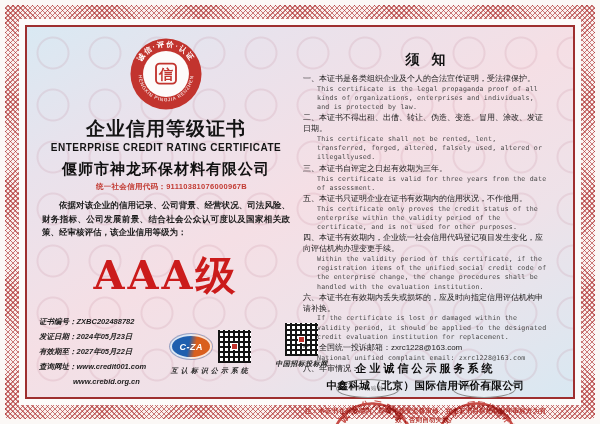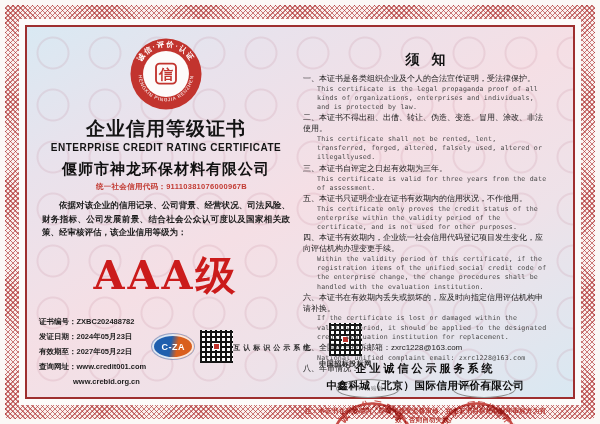--- a/index.html
+++ b/index.html
@@ -21,24 +21,24 @@
   .left{width:254px;padding:10px 2px 8px 12px;display:flex;flex-direction:column;align-items:center;position:relative;}
   .right{flex:1;padding:24px 25px 4px 8px;position:relative;display:flex;flex-direction:column;}
 
   .title{font-family:"DejaVu Serif",serif;font-weight:bold;font-size:19px;letter-spacing:1px;color:#141414;margin-top:5px;white-space:nowrap;}
   .subtitle{font-size:10px;font-weight:bold;letter-spacing:.5px;color:#141414;margin-top:0;white-space:nowrap;}
   .company{font-size:15px;font-weight:bold;color:#111;margin-top:7px;letter-spacing:1px;white-space:nowrap;}
   .code{font-size:7.5px;color:#c23b33;font-weight:bold;margin-top:3px;letter-spacing:.3px;margin-left:11px;}
   .desc{font-size:8.5px;line-height:1.6;color:#1a1a1a;margin-top:7px;text-indent:2em;text-align:justify;font-weight:bold;padding:0 3px;}
   .rating{font-family:"DejaVu Serif",serif;font-size:40px;font-weight:bold;color:#cb1b1b;letter-spacing:3px;margin-top:8px;}
 
-  .bottom-info{margin-top:auto;width:100%;display:flex;align-items:flex-start;gap:6px;}
+  .bottom-info{margin-top:auto;width:100%;display:flex;align-items:flex-start;gap:24px;font-style:italic;}
   .info-lines{font-size:7.5px;font-weight:bold;color:#1d1d1d;line-height:2.0;white-space:nowrap;}
   .info-lines .cont{padding-left:34px;}
-  .logo-cluster{display:flex;flex-direction:row;align-items:center;margin-top:16px;}
+  .logo-cluster{display:flex;flex-direction:column;align-items:center;margin-top:16px;}
   .cluster-row{display:flex;align-items:center;gap:6px;}
   .cza{width:42px;height:25px;border-radius:50%;background:linear-gradient(100deg,#1f5fae 44%,#d95f1e 60%);
        color:#fff;font-size:9px;font-weight:bold;display:flex;align-items:center;justify-content:center;
        letter-spacing:.5px;box-shadow:inset 0 0 0 2px rgba(255,255,255,.85), 0 0 0 1px rgba(30,70,140,.4);}
   .qr{width:33px;height:33px;background-color:#fff;position:relative;flex:none;
       background-image:repeating-linear-gradient(0deg,#161616 0 2px,transparent 2px 5px),
                        repeating-linear-gradient(90deg,#161616 0 2px,#fff 2px 5px);}
   .qr::after{content:"";position:absolute;inset:13px;background:#c0322c;border:1px solid #fff;}
   .logo-cap{font-size:7px;font-weight:bold;letter-spacing:3px;color:#2b2b2b;margin-top:3px;white-space:nowrap;}
   .qr-col{display:flex;flex-direction:column;align-items:center;margin-top:9px;}
@@ -116,21 +116,21 @@
       </div>
 
       <div class="right">
         <div class="notice-title">须知</div>
 
         <div class="notice-item">
           <div class="notice-cn">一、本证书是各类组织企业及个人的合法宣传证明，受法律保护。</div>
           <div class="notice-en">This certificate is the legal propaganda proof of all kinds of organizations, enterprises and individuals, and is protected by law.</div>
         </div>
         <div class="notice-item">
-          <div class="notice-cn">二、本证书不得出租、出借、转让、伪造、变造、冒用、涂改、非法使用。</div>
+          <div class="notice-cn">二、本证书不得出租、出借、转让、伪造、变造、冒用、涂改、发证日期。</div>
           <div class="notice-en">This certificate shall not be rented, lent, transferred, forged, altered, falsely used, altered or illegallyused.</div>
         </div>
         <div class="notice-item">
           <div class="notice-cn">三、本证书自评定之日起有效期为三年。</div>
           <div class="notice-en">This certificate is valid for three years from the date of assessment.</div>
         </div>
         <div class="notice-item">
           <div class="notice-cn">五、本证书只证明企业在证书有效期内的信用状况，不作他用。</div>
           <div class="notice-en">This certificate only proves the credit status of the enterprise within the validity period of the certificate, and is not used for other purposes.</div>
         </div>

